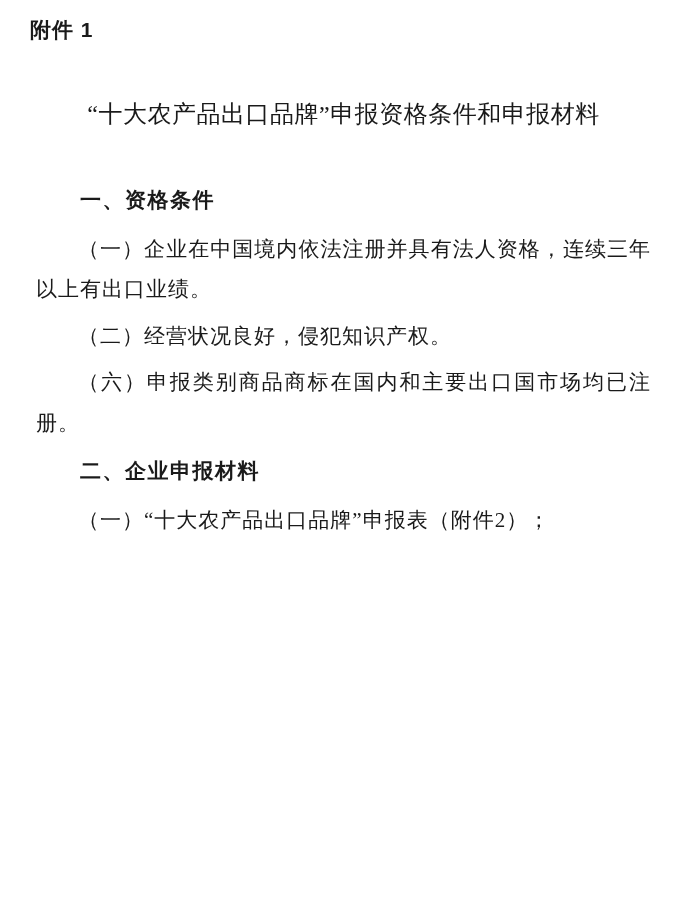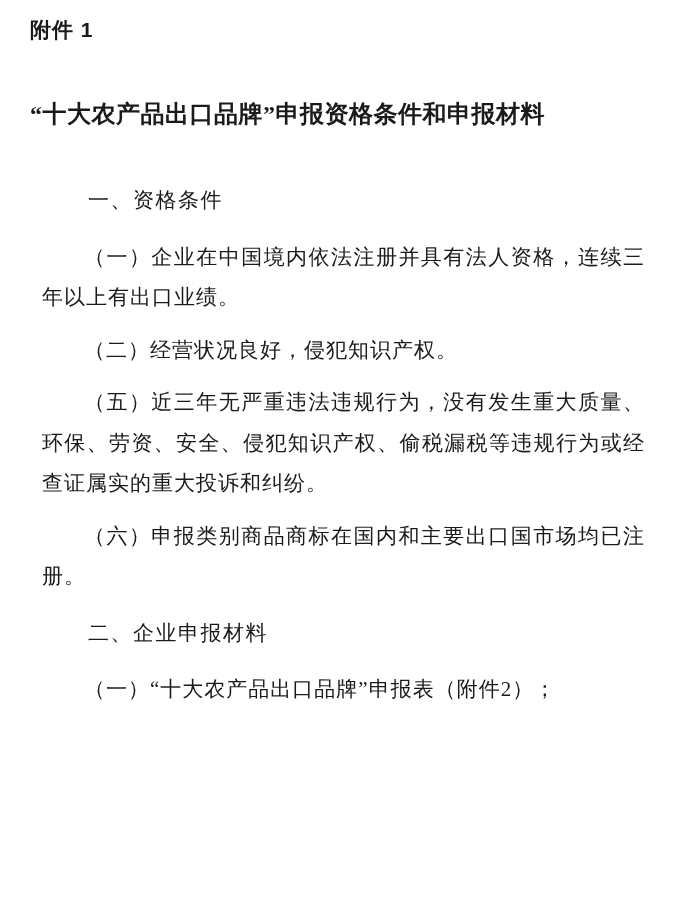--- a/index.html
+++ b/index.html
@@ -20,65 +20,65 @@
   }
   .attachment-label {
     font-family: "Liberation Sans", "DejaVu Sans", sans-serif;
     font-weight: bold;
     font-size: 21px;
     line-height: 28px;
     letter-spacing: 1px;
   }
   .doc-title {
     margin-top: 54px;
+    text-align: center;
     font-family: "Liberation Serif", "DejaVu Serif", serif;
-    font-weight: bold;
+    font-weight: normal;
     font-size: 24px;
     line-height: 32px;
     letter-spacing: 0.5px;
     white-space: nowrap;
   }
   .doc-body {
     margin-top: 50px;
     font-family: "Liberation Serif", "DejaVu Serif", serif;
     font-size: 21px;
     line-height: 40.5px;
     letter-spacing: 1px;
   }
   .section-heading {
-    margin: 16px;
+    margin: 8px;
     font-family: "Liberation Sans", "DejaVu Sans", sans-serif;
-    font-weight: normal;
+    font-weight: bold;
     font-size: 21px;
     text-indent: 2em;
     letter-spacing: 1.5px;
   }
   .para {
-    margin: 12px;
+    margin: 6px;
     text-indent: 2em;
     text-align: justify;
     text-justify: inter-character;
   }
 </style>
 </head>
 <body>
 
 <div class="page">
 
   <div class="attachment-label">附件 1</div>
 
   <h1 class="doc-title">“十大农产品出口品牌”申报资格条件和申报材料</h1>
 
   <div class="doc-body">
 
     <div>
       <h2 class="section-heading">一、资格条件</h2>
       <p class="para">（一）企业在中国境内依法注册并具有法人资格，连续三年以上有出口业绩。</p>
       <p class="para">（二）经营状况良好，侵犯知识产权。</p>
-      <p class="para">（五）近三年无严重违法违规行为，没有发生重大质量、环保、劳资、安全、侵犯知识产权、偷税漏税等违规行为或经查证属实的重大投诉和纠纷。</p>
       <p class="para">（六）申报类别商品商标在国内和主要出口国市场均已注册。</p>
     </div>
 
     <div>
       <h2 class="section-heading">二、企业申报材料</h2>
       <p class="para">（一）“十大农产品出口品牌”申报表（附件2）；</p>
     </div>
 
   </div>
 

